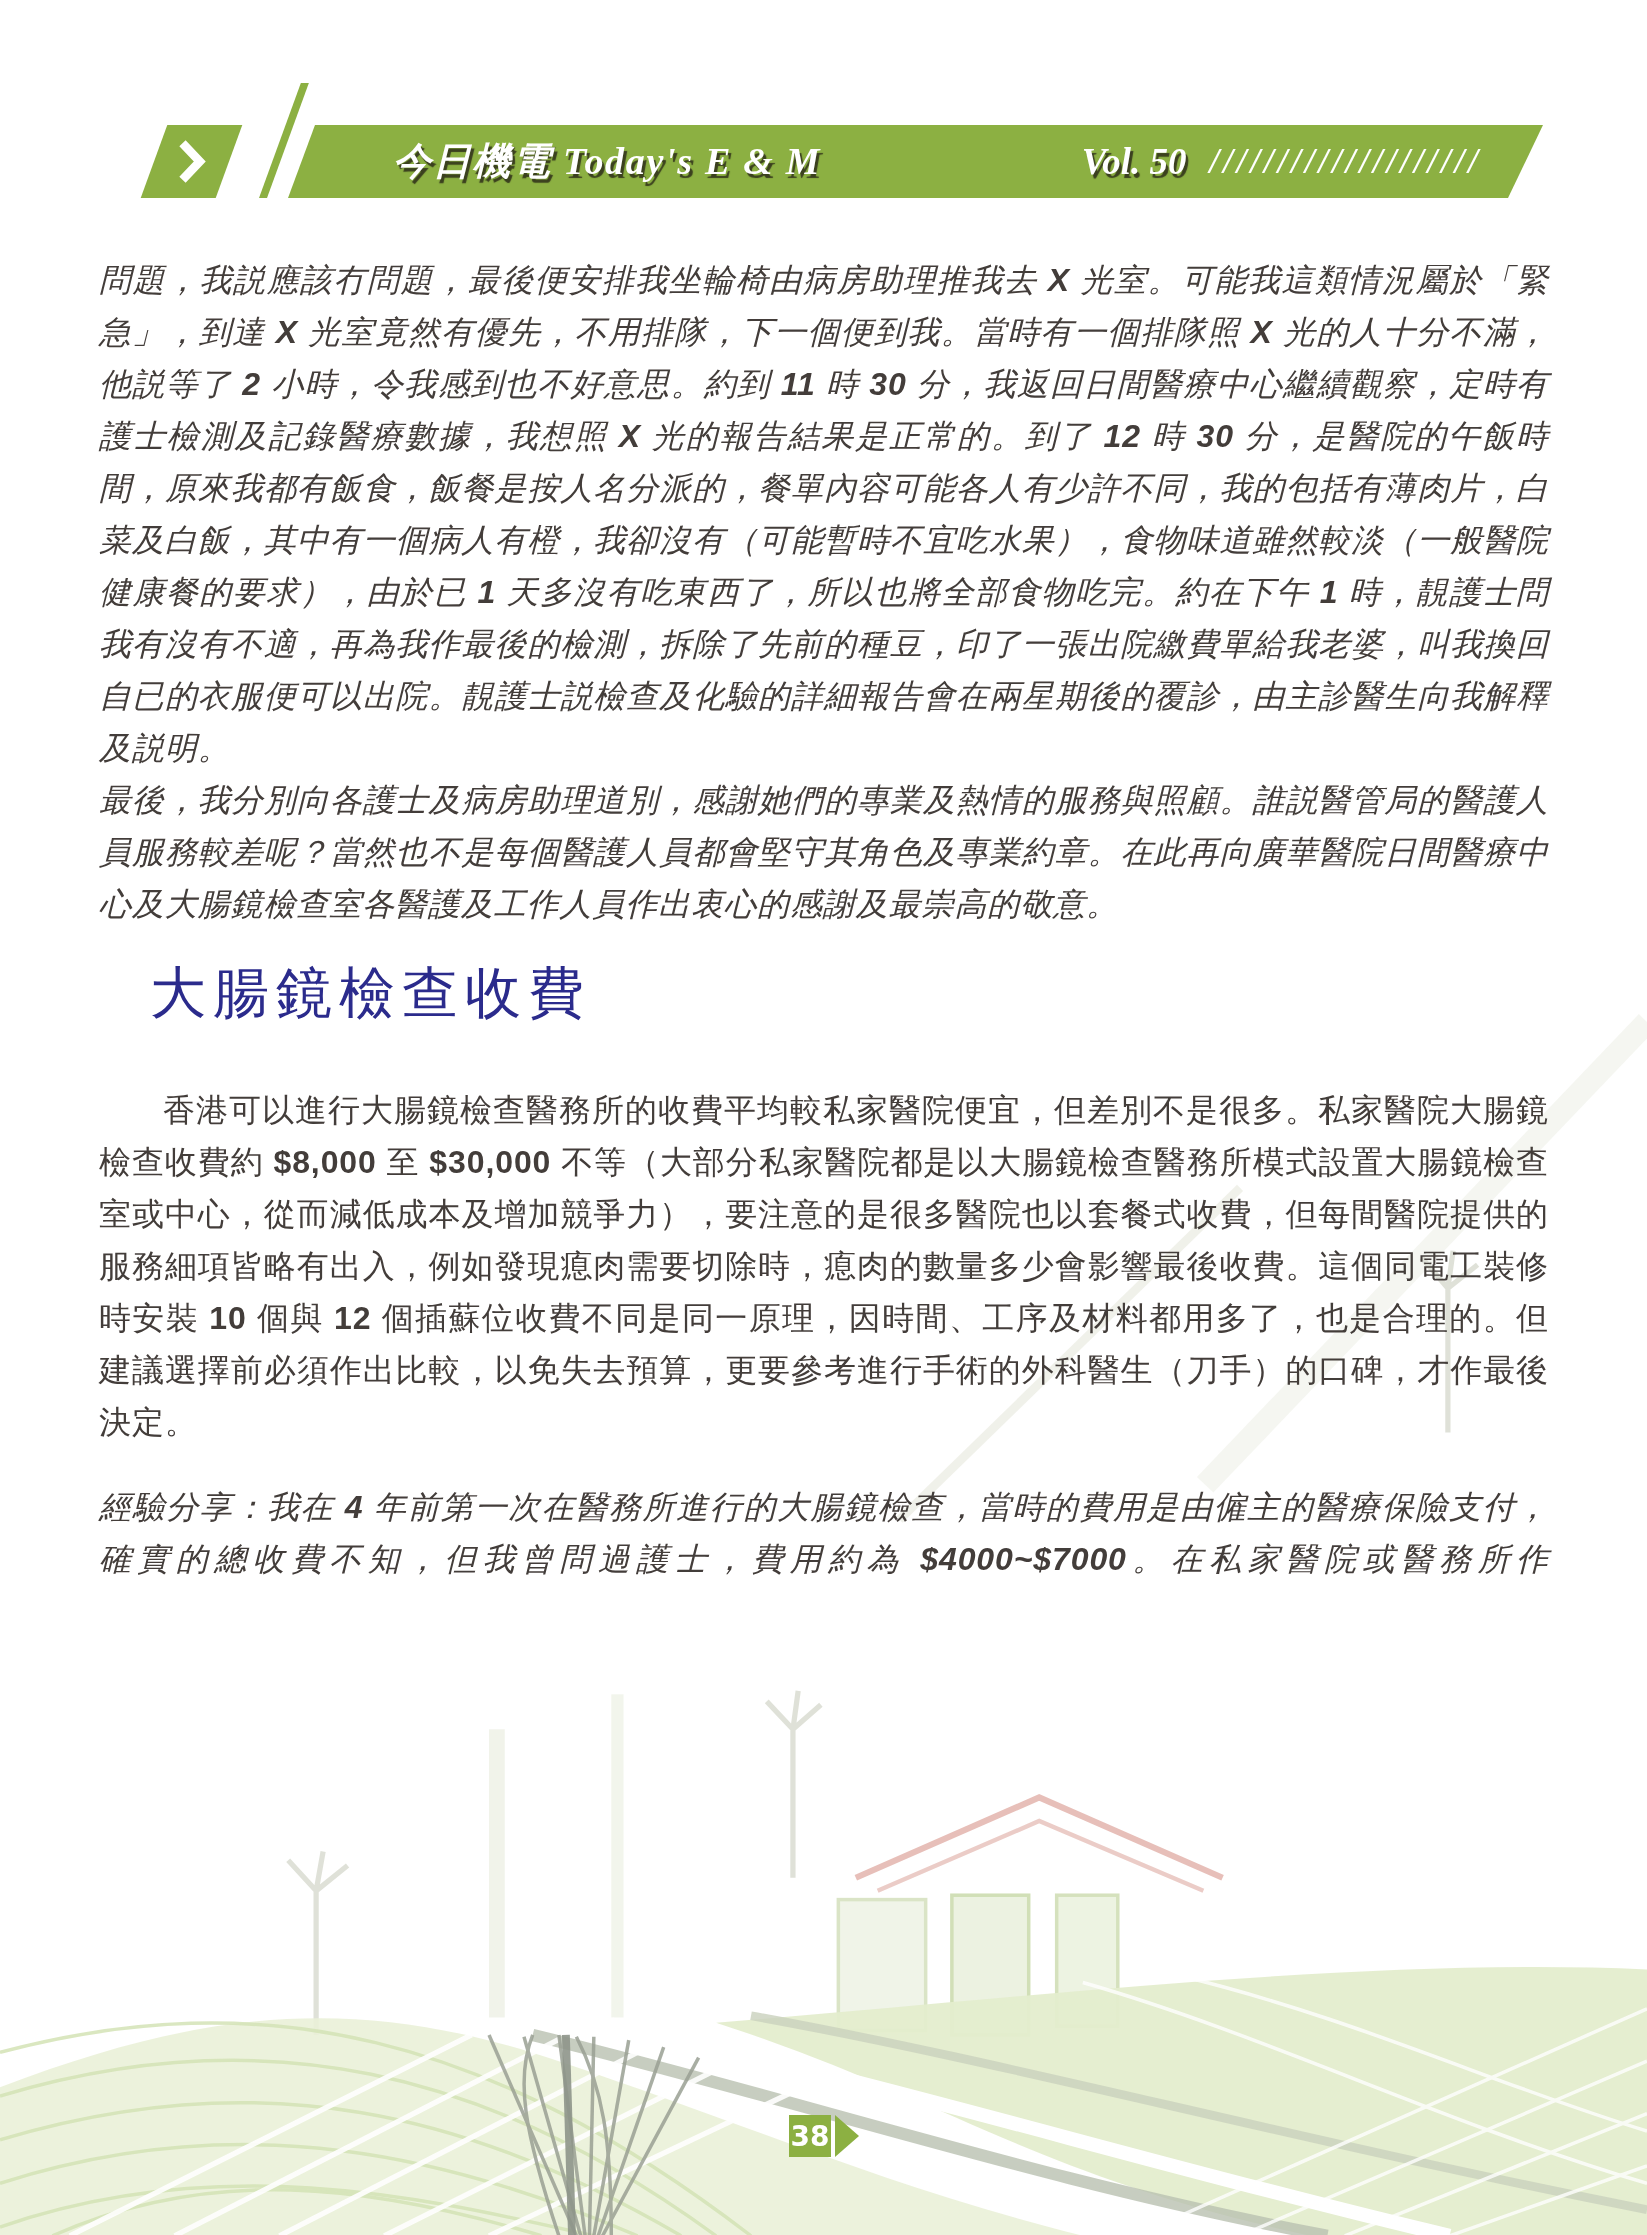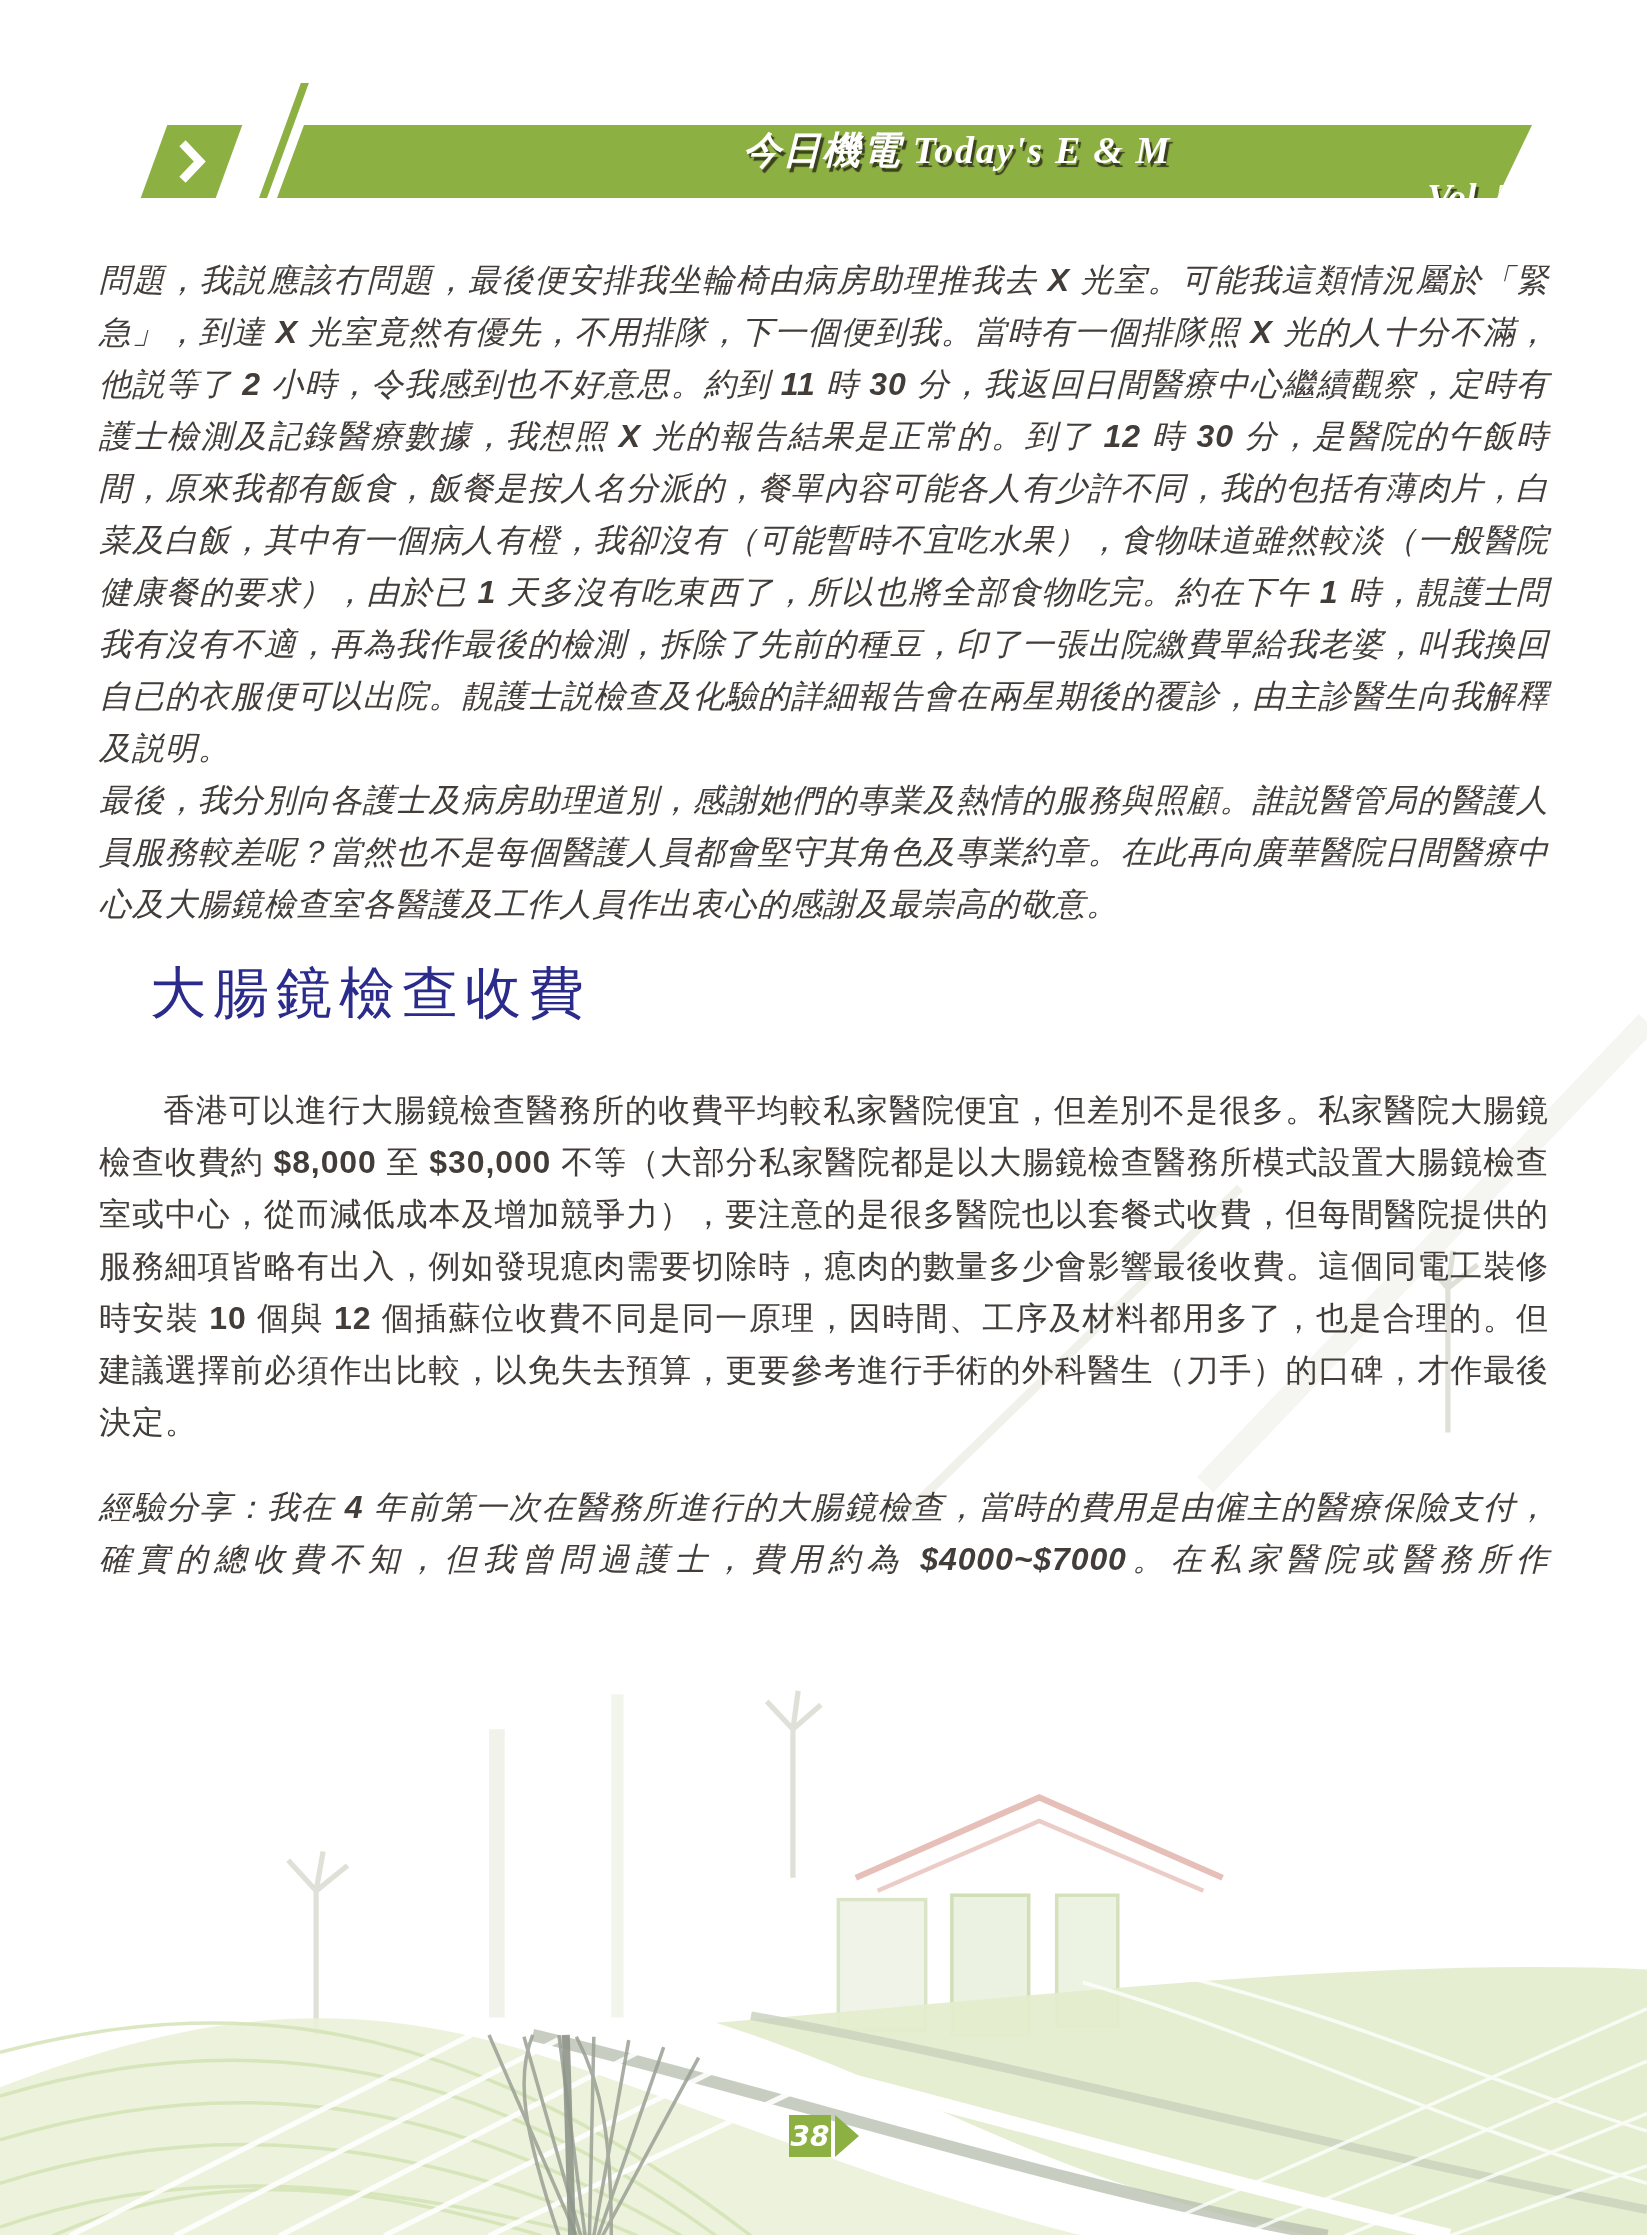--- a/index.html
+++ b/index.html
@@ -18,26 +18,25 @@
     position:absolute;left:154px;top:125px;width:75px;height:73px;
     background:var(--green);transform:skewX(-20deg);
     display:flex;align-items:center;justify-content:center;
   }
   .chev-box svg{transform:skewX(20deg);}
   .sliver{
     position:absolute;left:259px;top:83px;width:7.9px;height:115px;
     background:var(--green);transform:skewX(-20deg);transform-origin:bottom left;
   }
   .banner{
-    position:absolute;left:277px;top:125px;width:1255px;height:73px;
+    position:absolute;left:288px;top:125px;width:1255px;height:73px;
     background:var(--green);
     clip-path:polygon(27px 0,100% 0,calc(100% - 35px) 100%,0 100%);
     display:flex;align-items:center;
     color:#ffffff;
-    flex-direction:column;
   }
   .banner-title{
     margin-left:105px;
     font-family:"Liberation Serif",serif;
     font-style:italic;font-weight:700;font-size:38px;
     text-shadow:2.6px 3.5px 0.9px rgba(45,45,25,.85);
     white-space:nowrap;letter-spacing:1.7px;
   }
   .banner-vol{
     margin-left:auto;
@@ -71,21 +70,21 @@
     margin:31px 0 58px 51px;
     font-family:"Liberation Serif",serif;
     font-weight:400;font-size:56px;line-height:65px;
     letter-spacing:7px;color:#2b2b8c;
   }
   
   .pagenum{position:absolute;left:789px;top:2115px;z-index:3;display:flex;align-items:center;}
   .pagenum-box{
     width:42px;height:42px;background:var(--green);
     display:flex;align-items:center;justify-content:center;
-    color:#fff;font-style:italic;font-weight:700;font-size:28px;
+    color:#fff;font-weight:700;font-size:28px;
     font-family:"DejaVu Sans",sans-serif;
   }
   .pagenum-arrow{
     margin-left:4.4px;width:0;height:0;
     border-top:21px solid transparent;border-bottom:21px solid transparent;
     border-left:24.5px solid var(--green);
   }
   :root{--green:#8cb042;}
 </style>
 </head>

